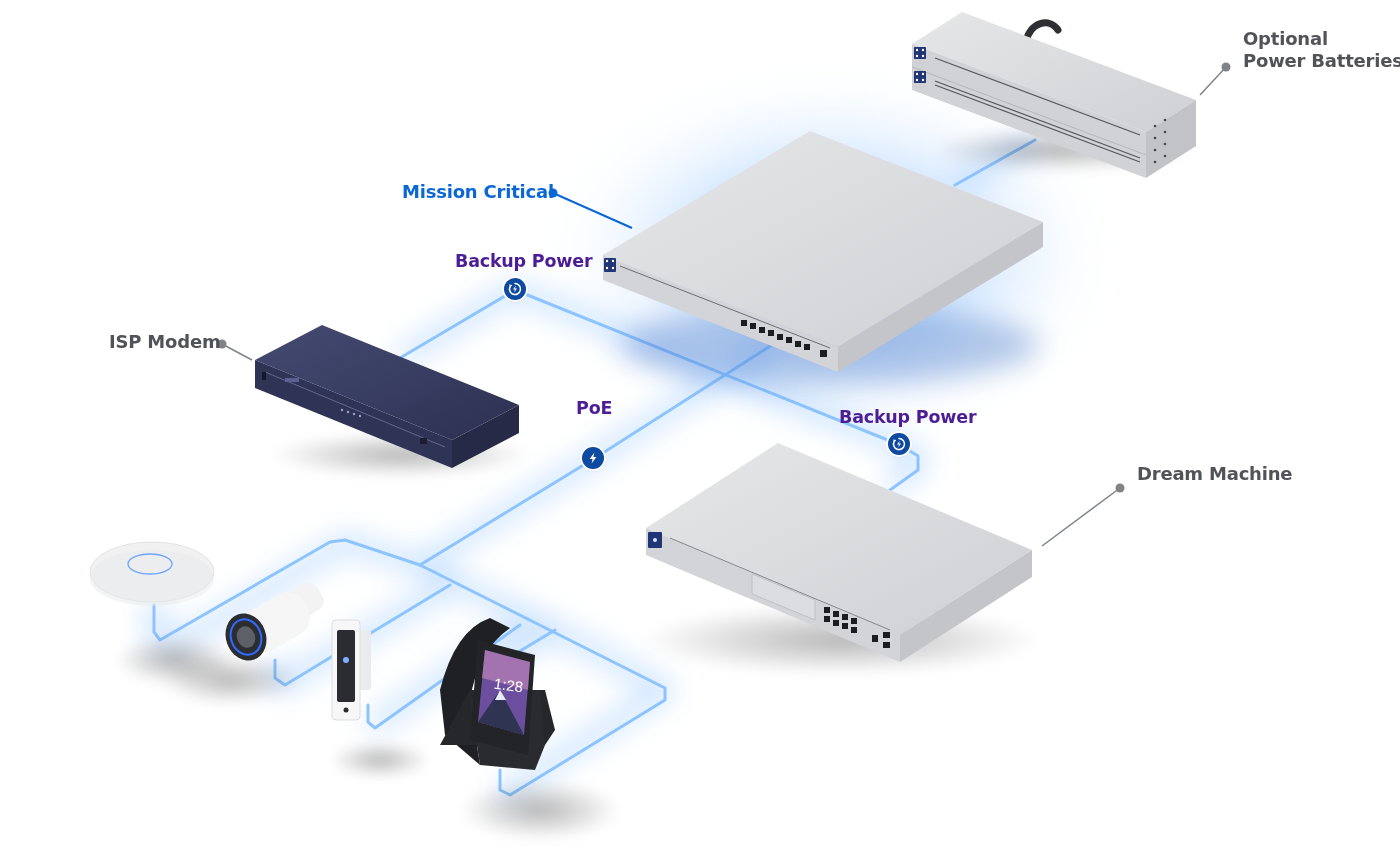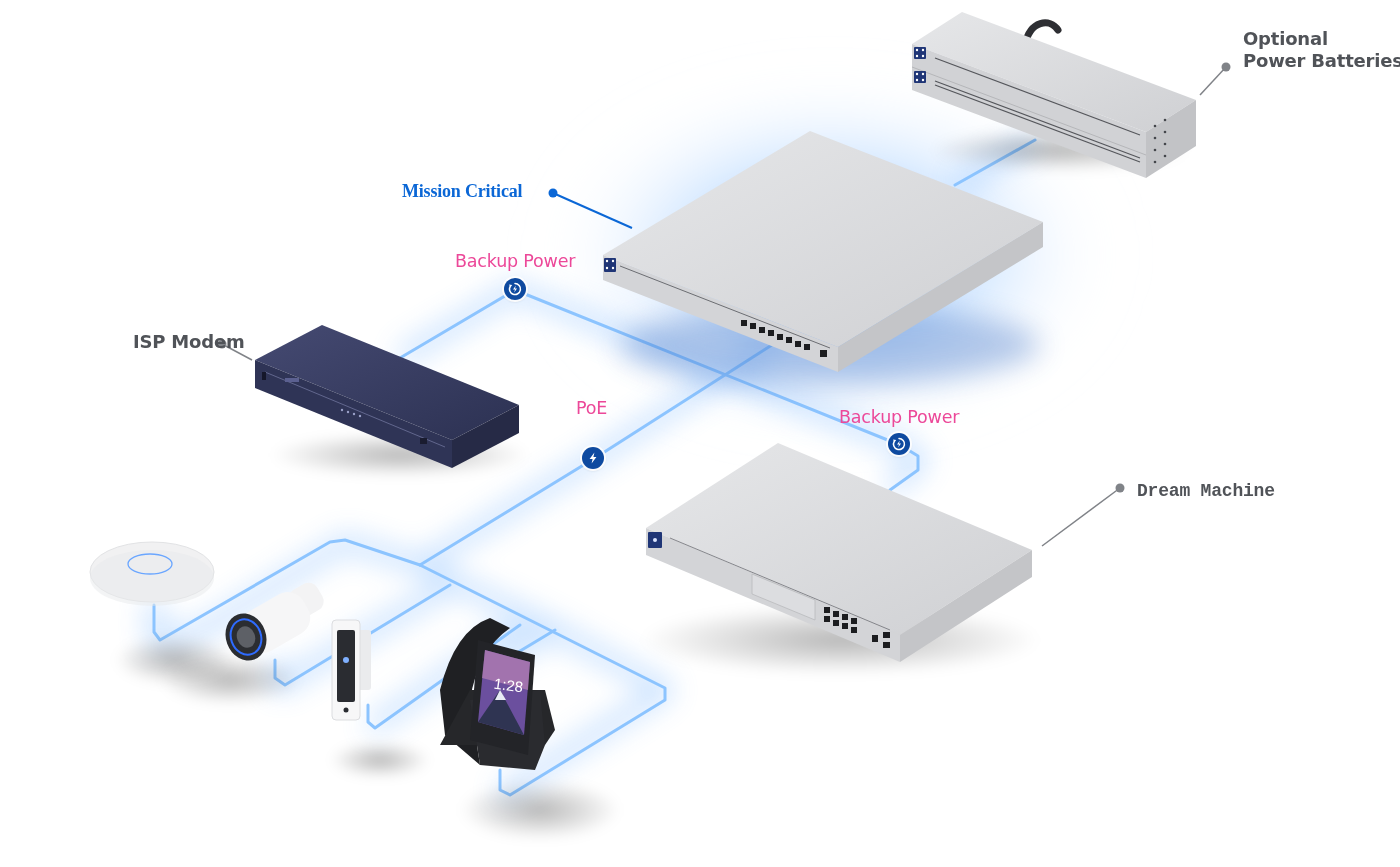--- a/index.html
+++ b/index.html
@@ -3,21 +3,21 @@
 <meta charset="utf-8">
 <style>
   html, body { margin: 0; padding: 0; background: #ffffff; }
   body { width: 1400px; height: 867px; position: relative; overflow: hidden;
          font-family: "DejaVu Sans", "Liberation Sans", sans-serif; }
   .stage { position: absolute; left: 0; top: 0; width: 1400px; height: 867px; }
   svg.scene { position: absolute; left: 0; top: 0; width: 1400px; height: 867px; }
   .label { position: absolute; white-space: nowrap; line-height: 1.2; }
   .label.device { color: #505358; font-size: 18px; font-weight: 600; letter-spacing: -0.2px; }
   .label.accent { color: #0b67d6; font-size: 18px; font-weight: 700; letter-spacing: -0.2px; }
-  .label.conn { color: #ec4899; font-size: 17.5px; font-weight: 400; letter-spacing: -0.2px; }
+  .label.conn { color: #4c1d95; font-size: 17.5px; font-weight: 700; letter-spacing: -0.2px; }
   .badge { position: absolute; width: 22px; height: 22px; border-radius: 50%;
            background: #0e4aa0; box-shadow: 0 0 0 2px rgba(255,255,255,0.9), 0 1px 3px rgba(0,0,0,0.25);
            display: flex; align-items: center; justify-content: center; }
   .badge svg { width: 16px; height: 16px; }
 </style>
 </head>
 <body>
 
 <div class="stage">
 
@@ -246,20 +246,20 @@
       <path d="M8 2.5 A5.5 5.5 0 1 1 3.2 5.3" fill="none" stroke="#fff" stroke-width="1.5" stroke-linecap="round"></path>
       <polygon points="2,3.5 5.2,4 3.4,6.6" fill="#fff"></polygon>
       <polygon points="8.8,4.6 6,8.6 8,8.6 7.2,11.4 10,7.4 8,7.4" fill="#fff"></polygon>
     </svg>
   </div>
 
   <div class="label device" style="left:1243px; top:28px;">
     <div>Optional</div>
     <div>Power Batteries</div>
   </div>
-  <div class="label accent" style="left:402px; top:181px;font-family:Liberation Serif, serif;">Mission Critical</div>
+  <div class="label accent" style="left:402px; top:181px;">Mission Critical</div>
   <div class="label conn" style="left:455px; top:251px;">Backup Power</div>
   <div class="label conn" style="left:576px; top:398px;">PoE</div>
   <div class="label conn" style="left:839px; top:407px;">Backup Power</div>
-  <div class="label device" style="left:109px; top:331px;margin-left:24px;">ISP Modem</div>
-  <div class="label device" style="left:1137px; top:481px;font-family:Liberation Mono, monospace;">Dream Machine</div>
+  <div class="label device" style="left:109px; top:331px;">ISP Modem</div>
+  <div class="label device" style="left:1137px; top:463px;">Dream Machine</div>
 
 </div>
 
 </body></html>

